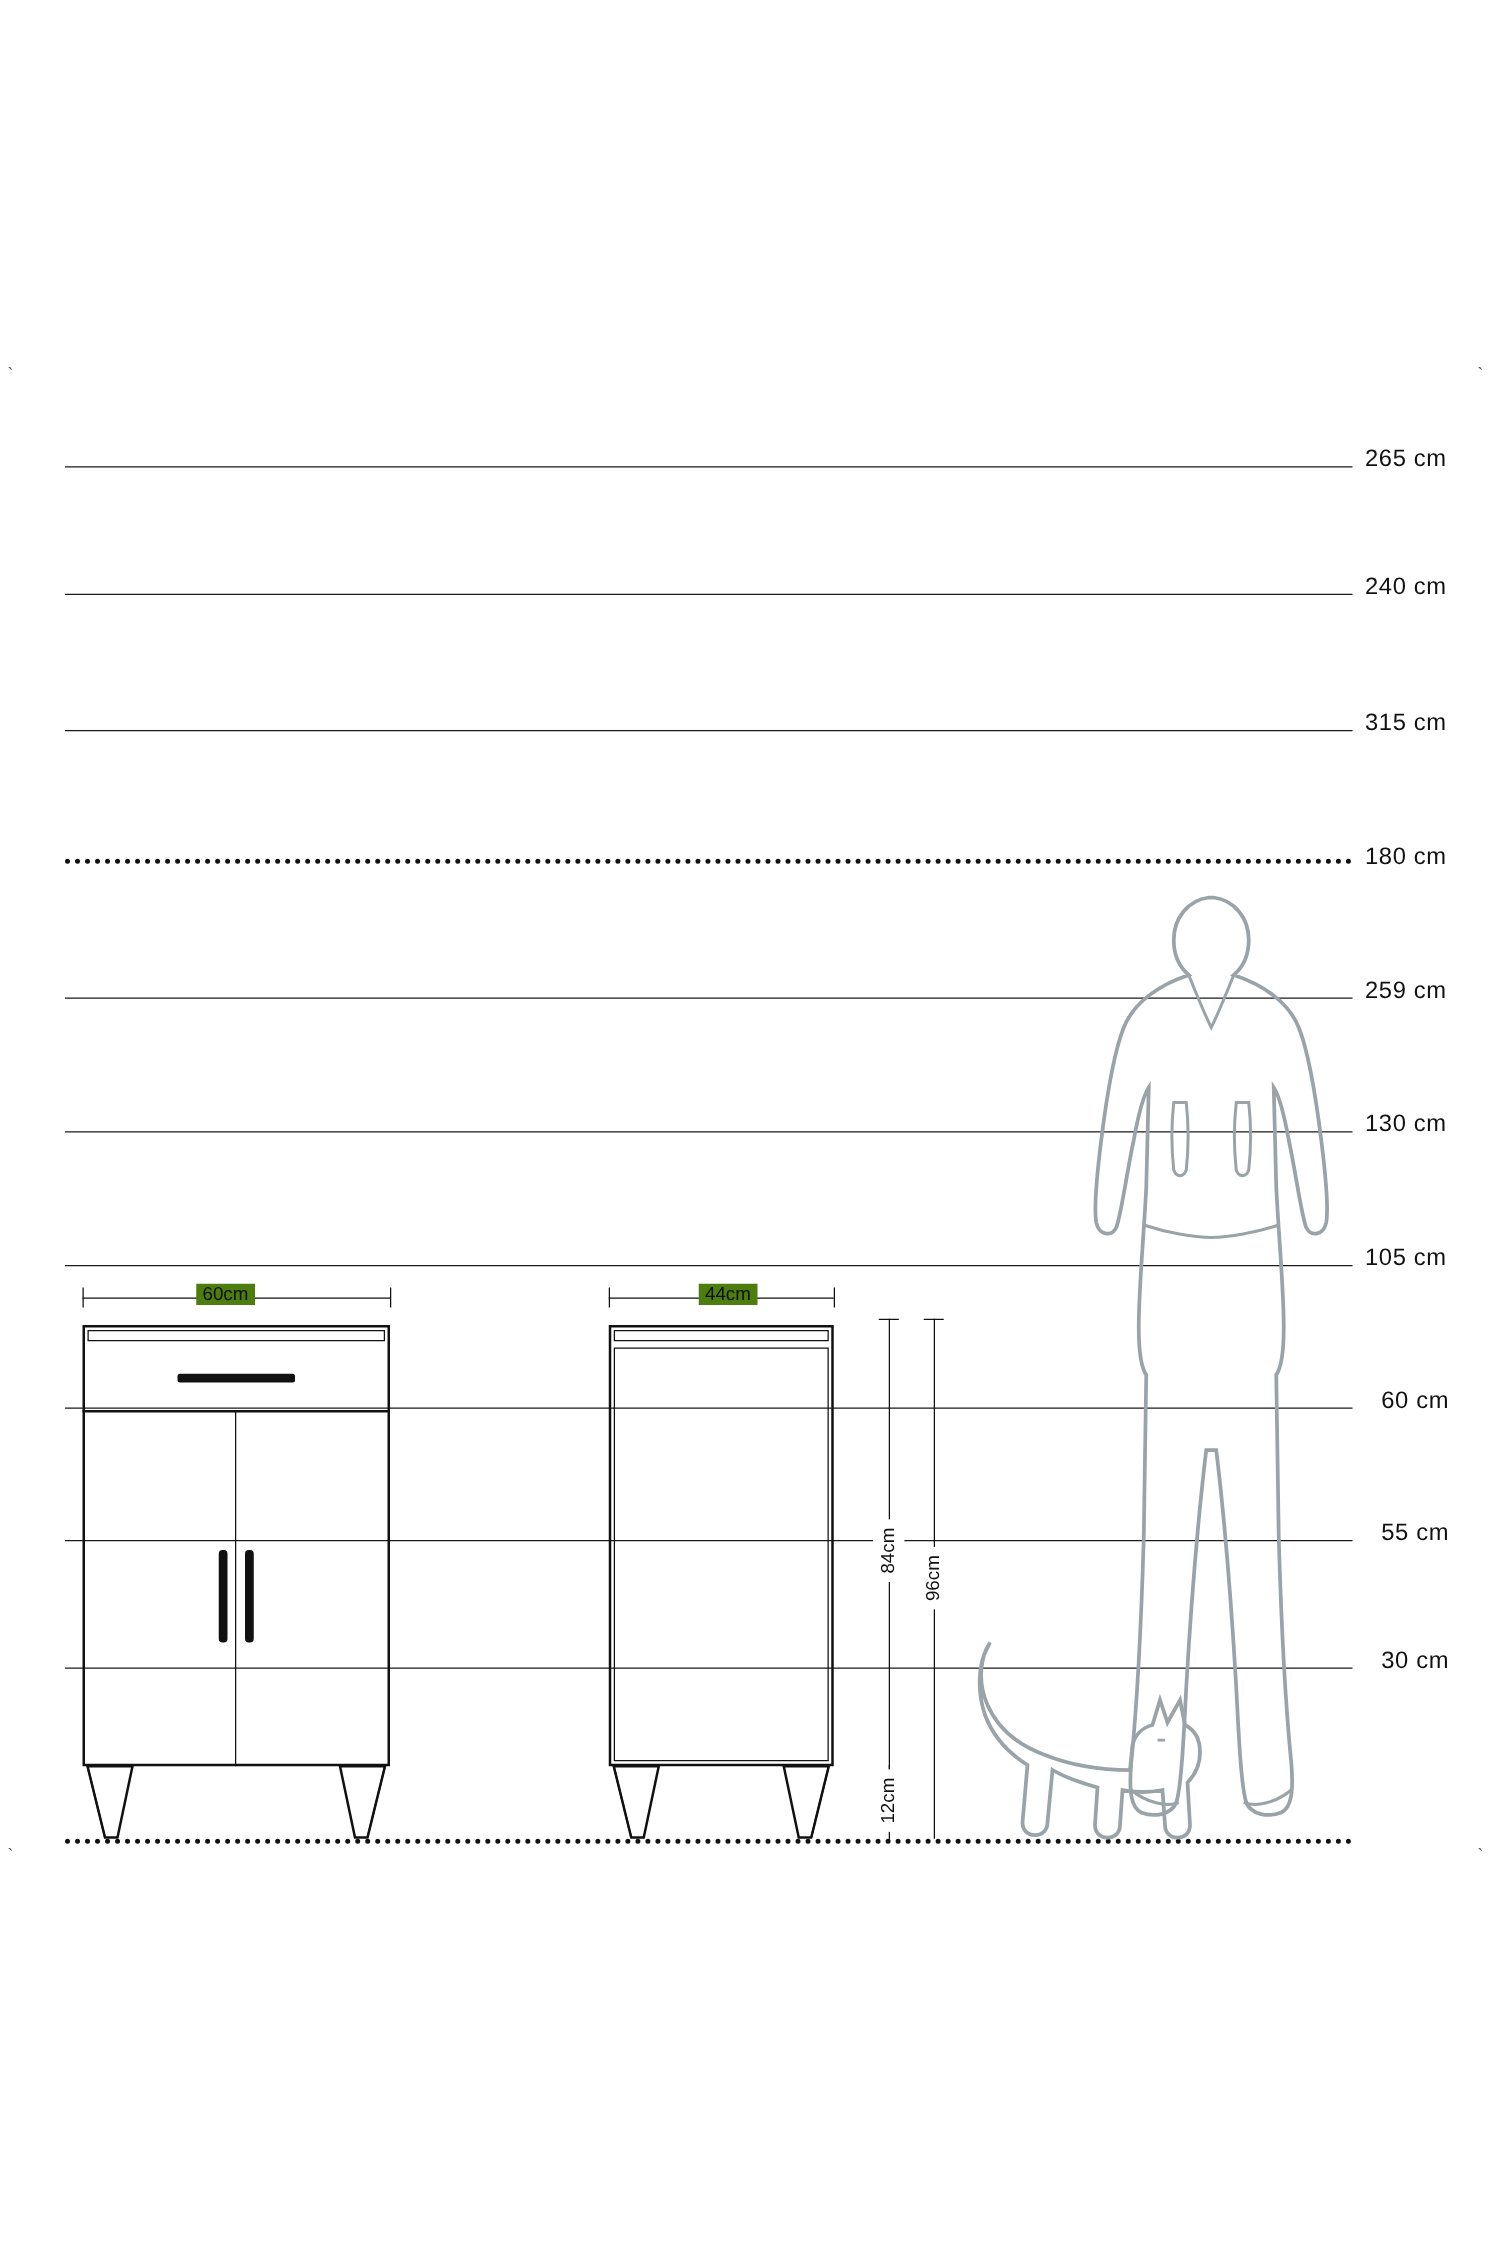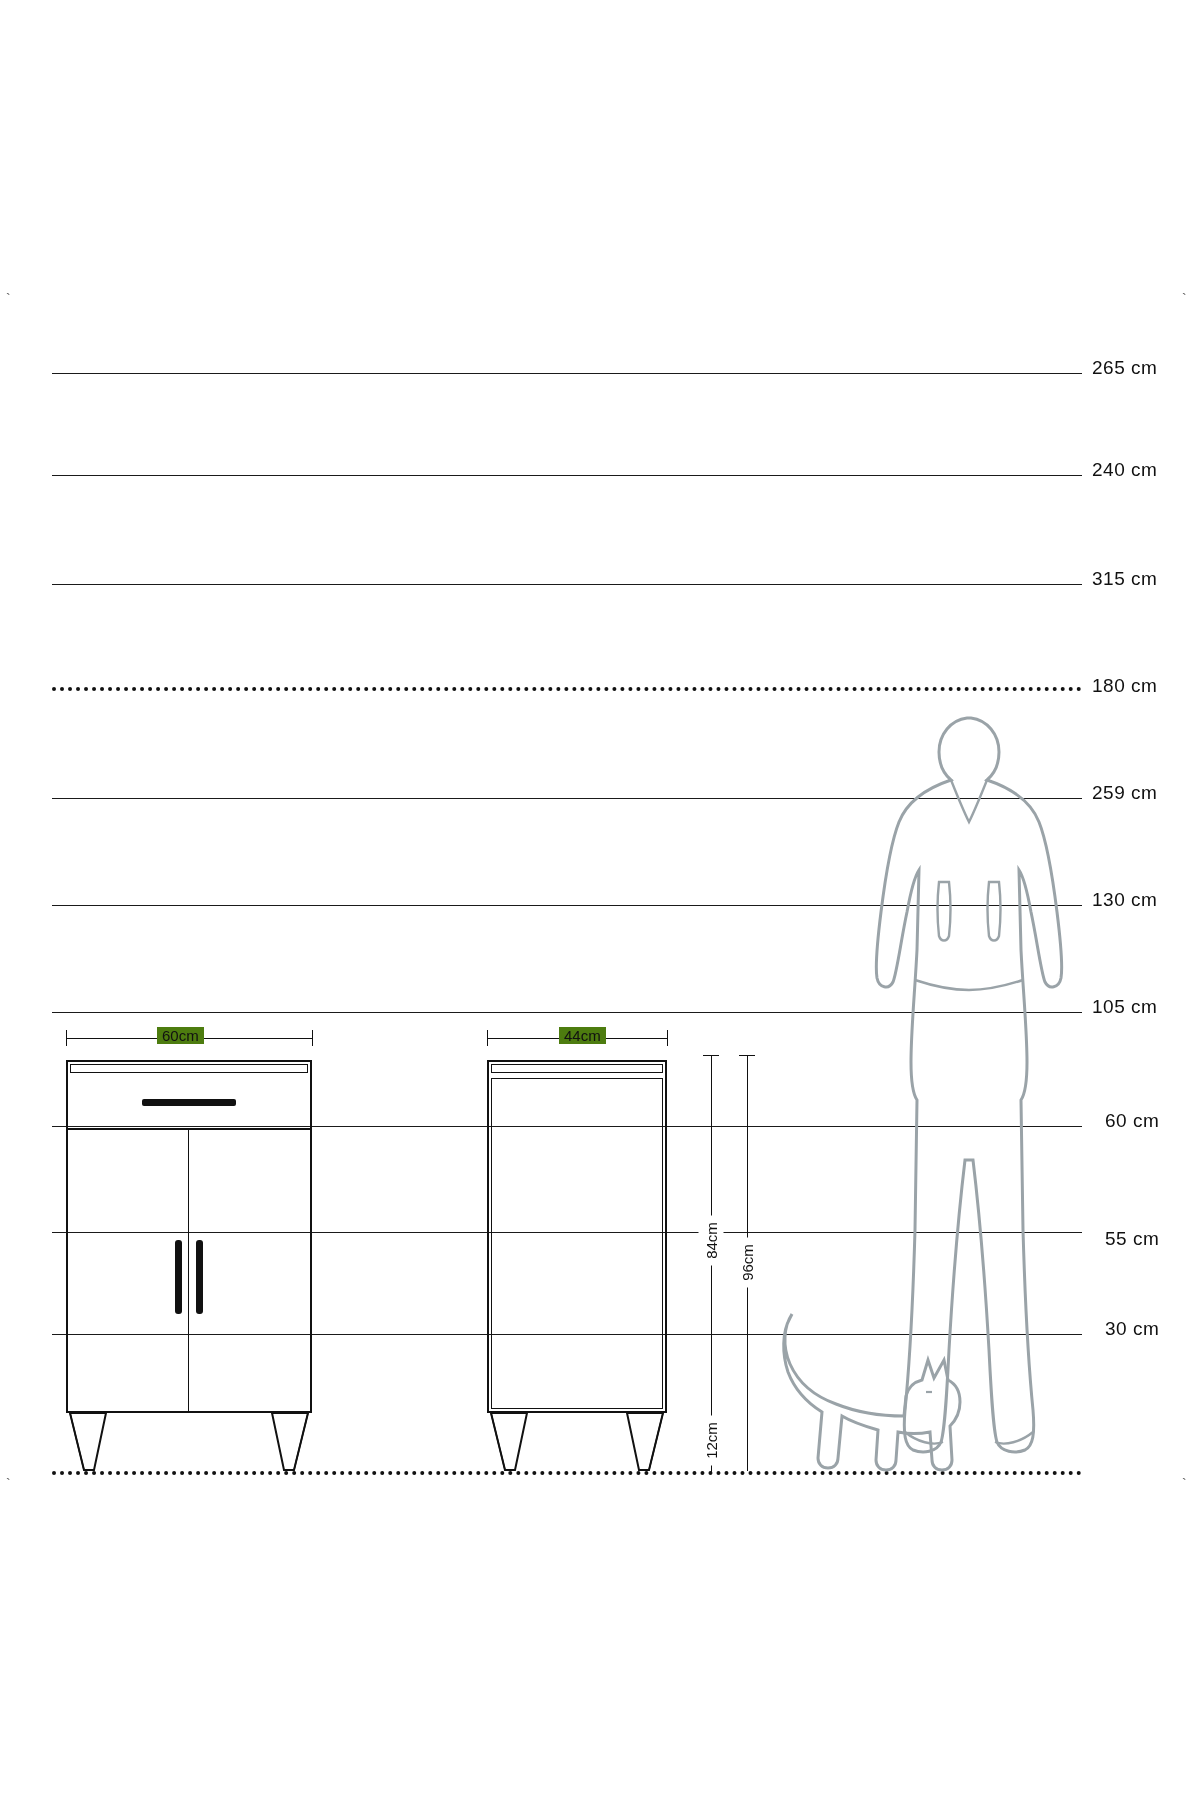--- a/index.html
+++ b/index.html
@@ -162,21 +162,21 @@
   <div class="scale-line" style="left:52px; top:905px; width:1030px;"></div>
   <div class="scale-label" style="left:1092px; top:889px;">130 cm</div>
 
   <div class="scale-line" style="left:52px; top:1012px; width:1030px;"></div>
   <div class="scale-label" style="left:1092px; top:996px;">105 cm</div>
 
   <div class="scale-line" style="left:52px; top:1126px; width:1030px;"></div>
   <div class="scale-label" style="left:1105px; top:1110px;">60 cm</div>
 
   <div class="scale-line" style="left:52px; top:1232px; width:1030px;"></div>
-  <div class="scale-label" style="left:1105px; top:1216px;margin-top:12px;">55 cm</div>
+  <div class="scale-label" style="left:1105px; top:1216px;">55 cm</div>
 
   <div class="scale-line" style="left:52px; top:1334px; width:1030px;"></div>
   <div class="scale-label" style="left:1105px; top:1318px;">30 cm</div>
 
   <div class="ground-line" style="left:52px; top:1471px; width:1030px;"></div>
 
   <div class="unit" style="left:66px; top:1060px; width:246px; height:412px;">
 
     <div class="cab-body" style="left:0px; top:0px; width:246px; height:353px;"></div>
     <div class="cab-inner" style="left:4px; top:4px; width:238px; height:9px;"></div>

